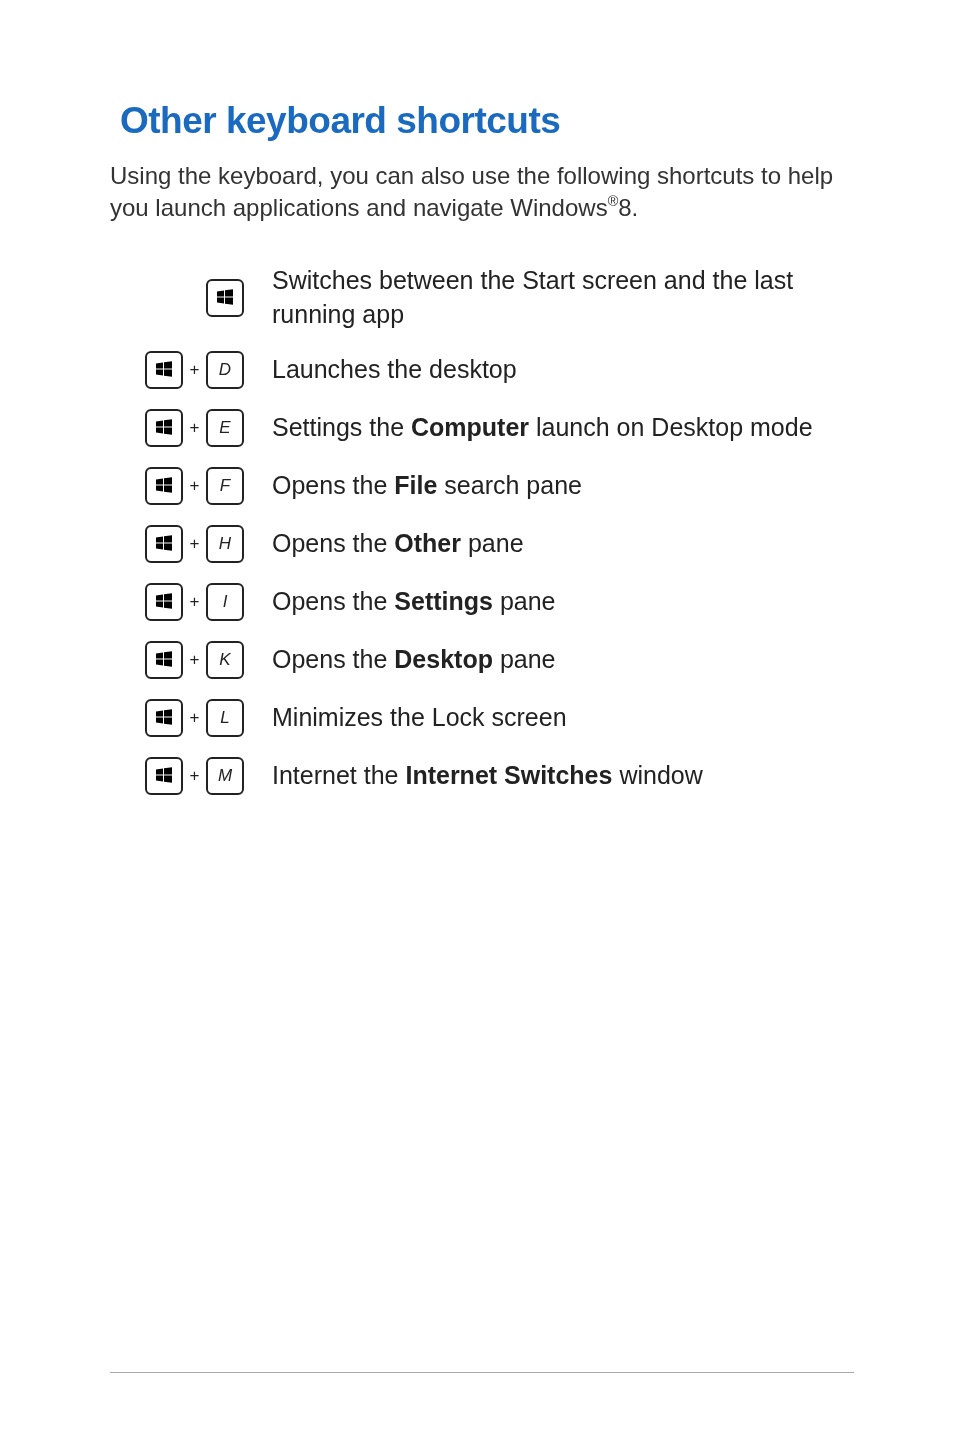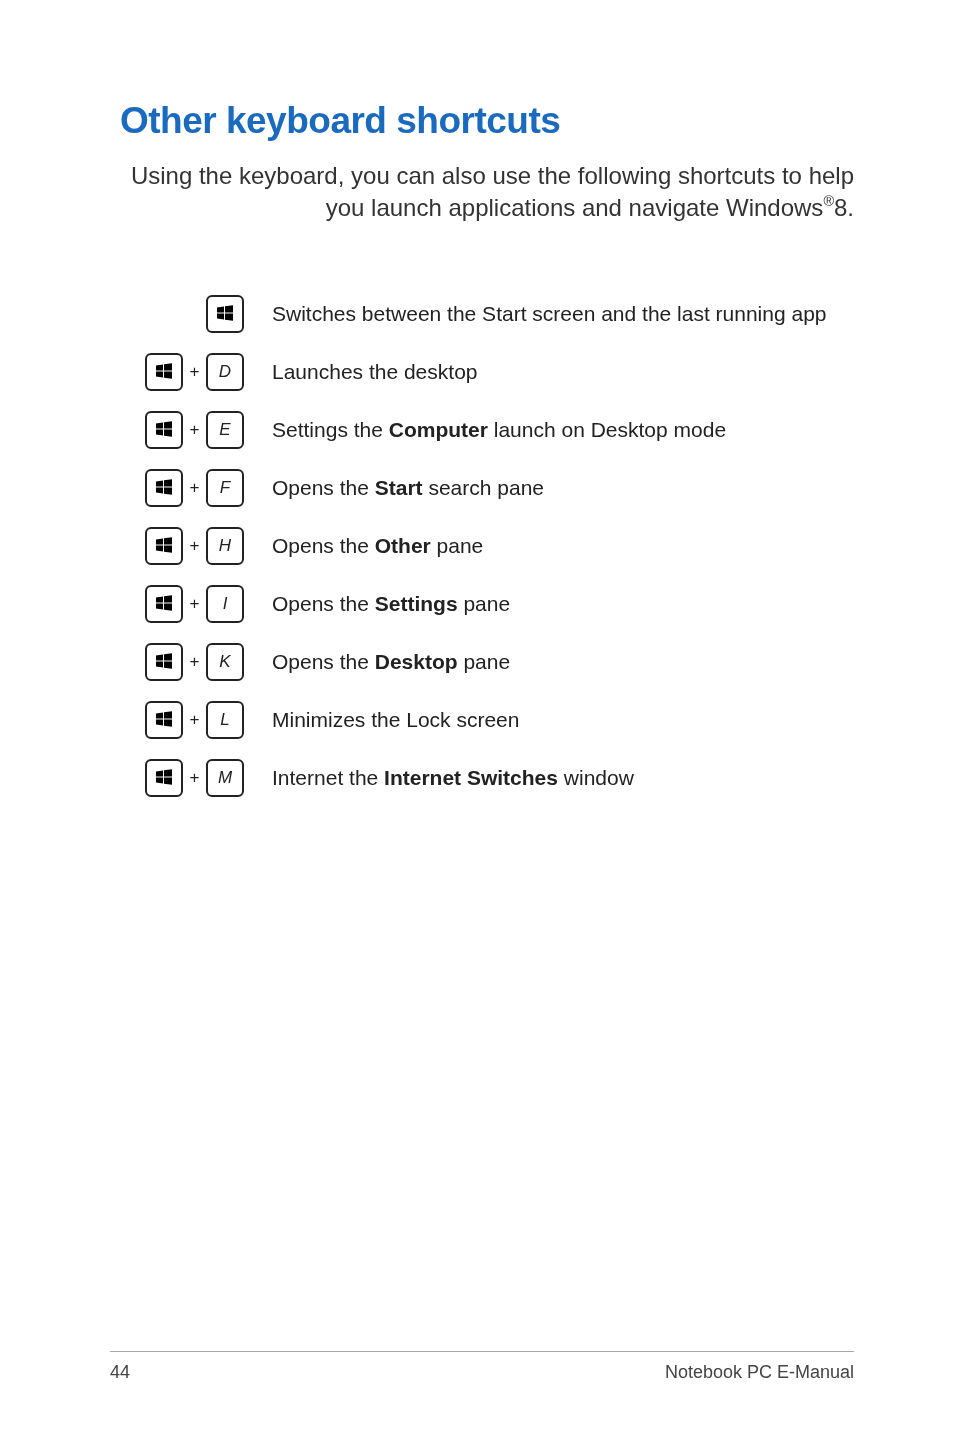--- a/index.html
+++ b/index.html
@@ -21,22 +21,21 @@
       font-size: 37px;
       font-weight: 700;
       margin-bottom: 18px;
       letter-spacing: -0.5px;
       margin-left: 10px;
     }
     .intro {
       font-size: 24px;
       line-height: 1.35;
       color: #333;
-      margin-bottom: 60px;
-      text-align: right;
+      margin-bottom: 29px;
     }
     .reg {
       font-size: 0.6em;
       vertical-align: super;
       position: relative;
       top: -0.1em;
     }
     .shortcut-table {
       display: table;
       border-collapse: separate;
@@ -50,21 +49,21 @@
       display: table-cell;
       vertical-align: middle;
       width: 150px;
       text-align: right;
       padding: 10px 28px 10px 0;
       white-space: nowrap;
     }
     .desccell {
       display: table-cell;
       vertical-align: middle;
-      font-size: 21px;
+      font-size: 25px;
       line-height: 1.35;
       color: #222;
       padding: 10px 0;
       width: 560px;
     }
     .key {
       display: inline-block;
       border: 2px solid #222;
       border-radius: 6px;
       min-width: 38px;
@@ -192,21 +191,21 @@
               <polygon points="8,1.35 16,0.2 16,7.5 8,7.5"></polygon>
               <polygon points="0,8.5 7,8.5 7,14.5 0,13.5"></polygon>
               <polygon points="8,8.5 16,8.5 16,15.8 8,14.65"></polygon>
             </g>
           </svg>
       </span>
       <span class="plus">+</span>
       <span class="key">F</span>
     </div>
     <div class="desccell">
-      <span>Opens the </span><b>Start</b><span> search pane</span>
+      <span>Opens the </span><b>File</b><span> search pane</span>
     </div>
   </div>
 
   <div class="row">
     <div class="keycell">
       <span class="key winkey">
         <svg width="16" height="16" viewBox="0 0 16 16">
             <g fill="#000">
               <polygon points="0,2.5 7,1.5 7,7.5 0,7.5"></polygon>
               <polygon points="8,1.35 16,0.2 16,7.5 8,7.5"></polygon>
@@ -300,17 +299,13 @@
     </div>
     <div class="desccell">
       <span>Internet the </span><b>Internet Switches</b><span> window</span>
     </div>
   </div>
 
 </div>
 
 <div class="footer">
   <hr class="footer-line">
-  <div class="footer-row">
-    <span>44</span>
-    <span>Notebook PC E-Manual</span>
-  </div>
 </div>
 
 </body></html>

